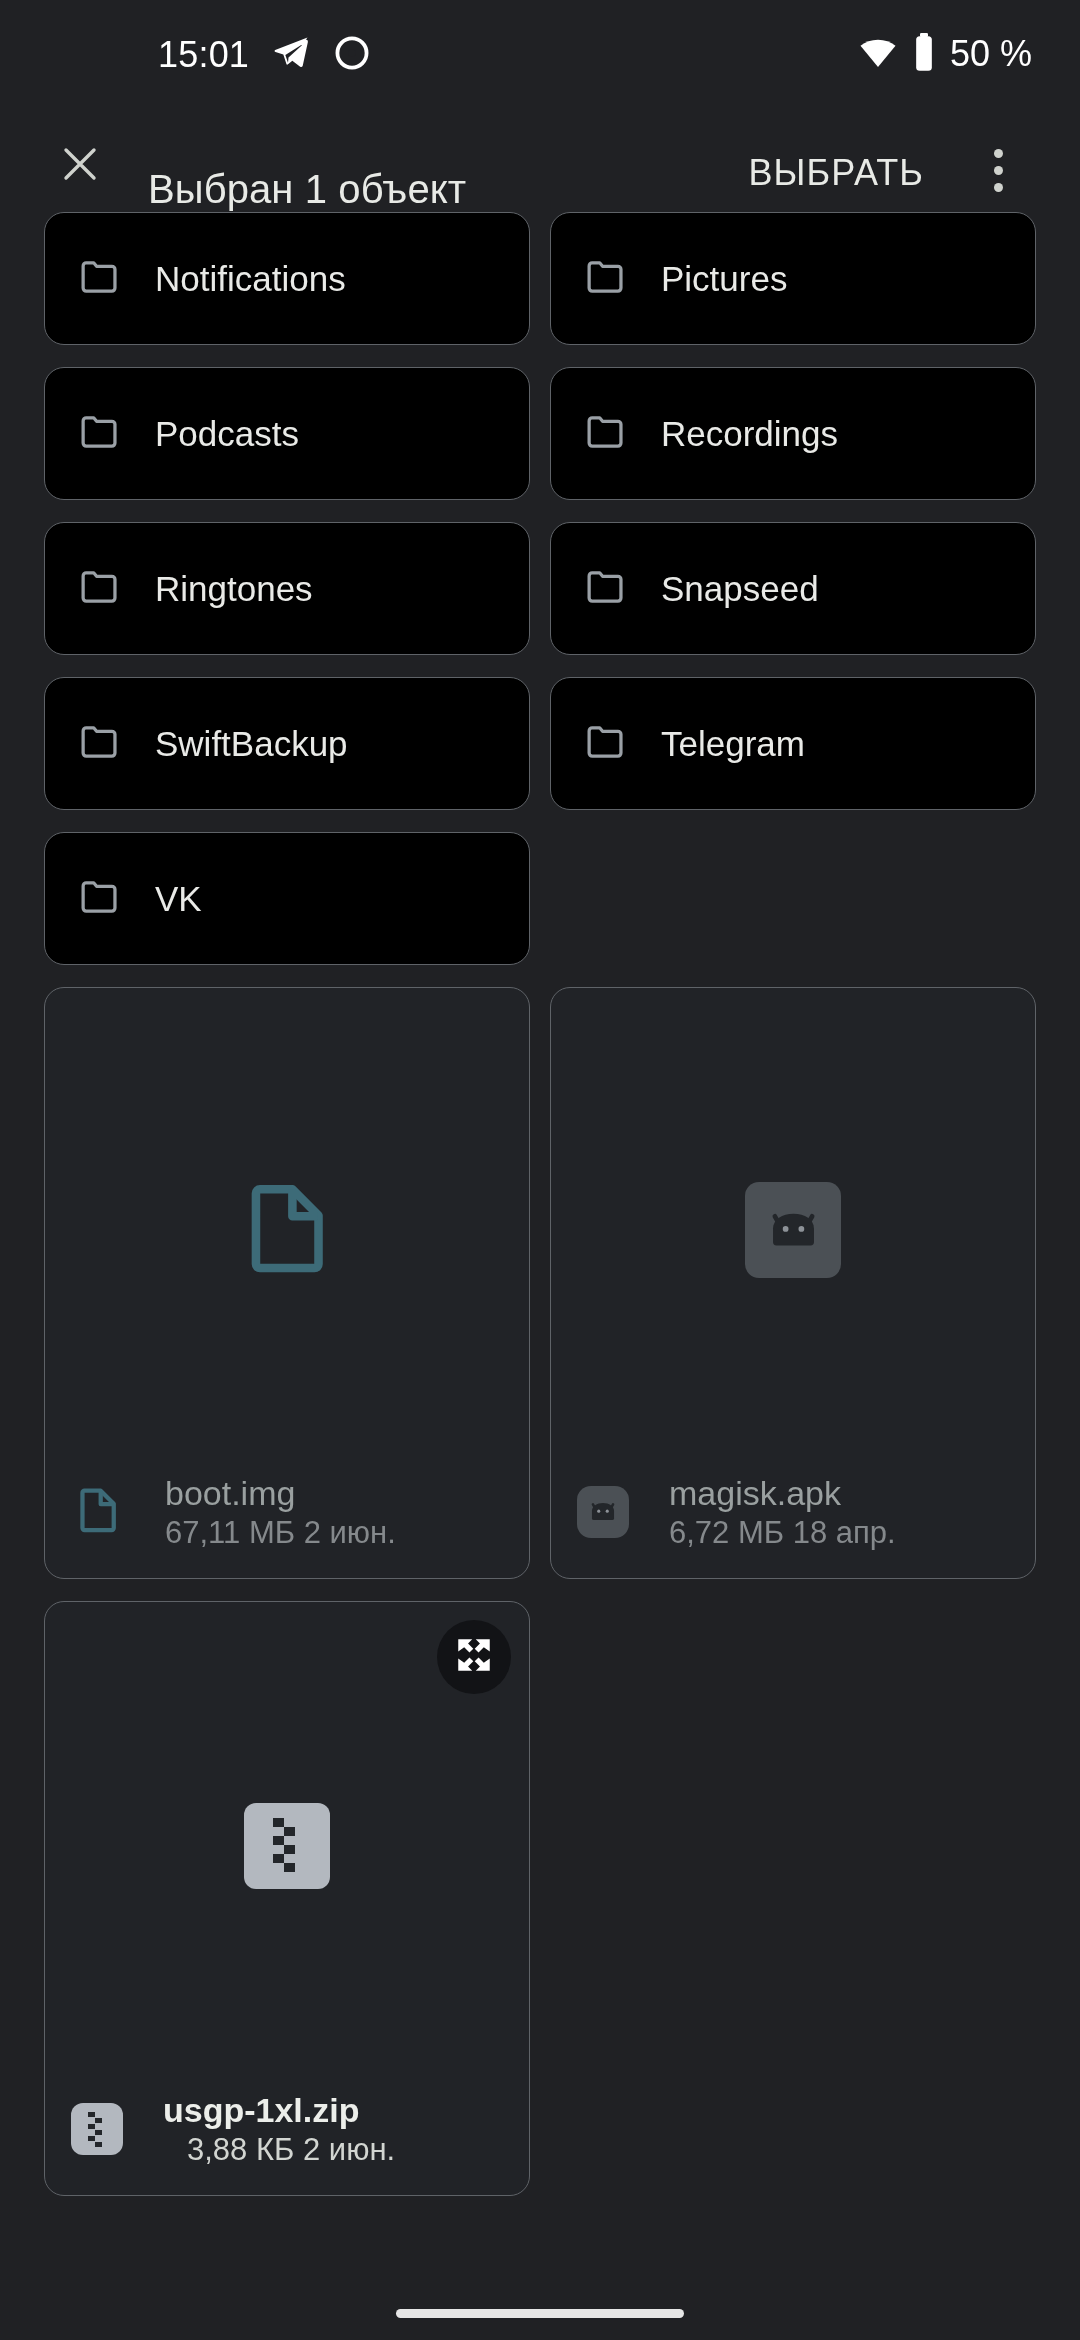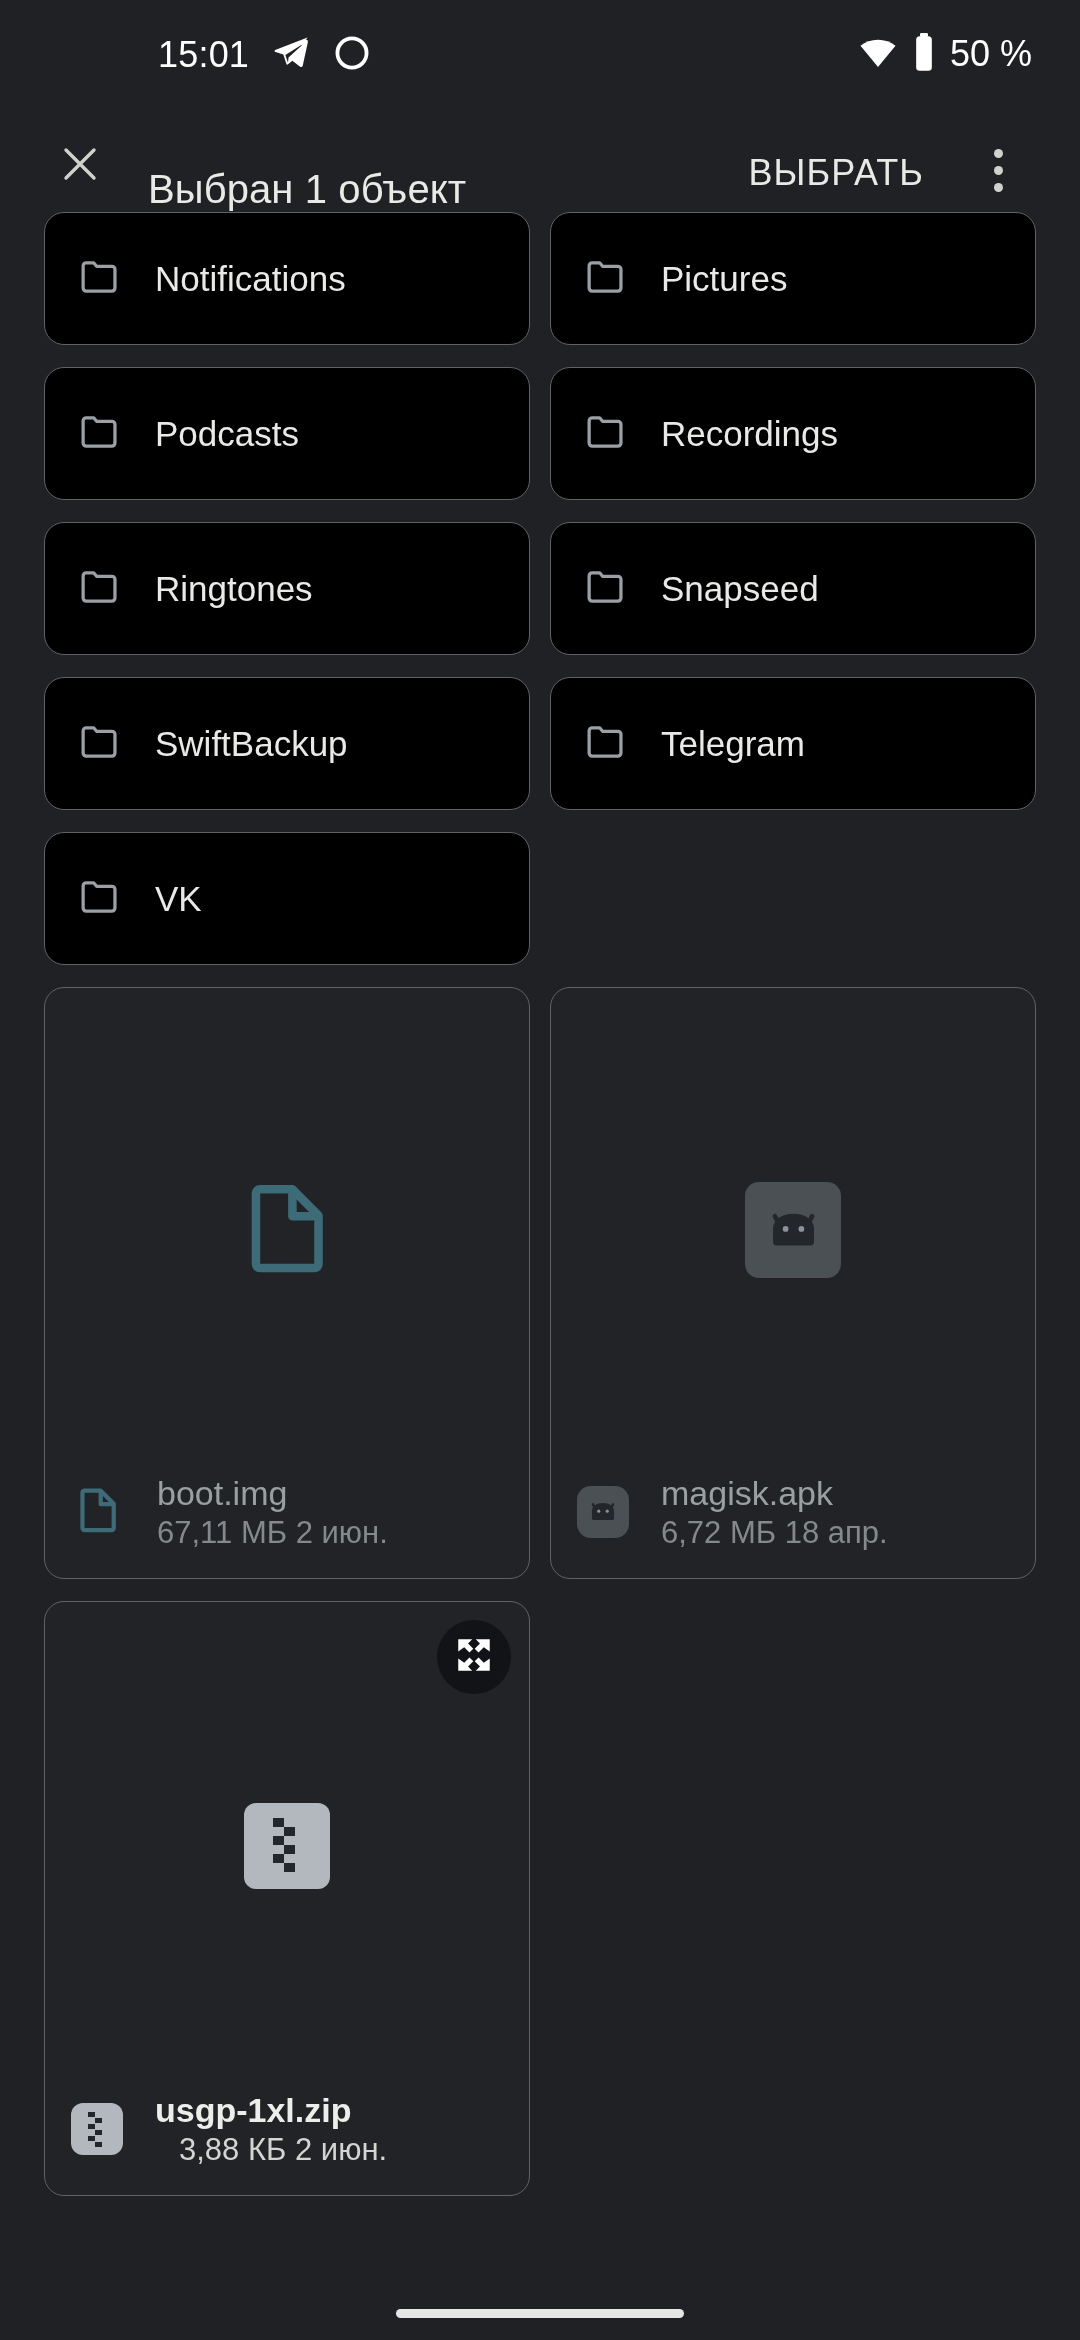--- a/index.html
+++ b/index.html
@@ -87,21 +87,21 @@
   .file-card.tall { height: 592px; }
   .file-card.zip  { height: 595px; }
 
   .thumb {
     flex: 1;
     display: flex; align-items: center; justify-content: center;
   }
   .file-footer {
     display: flex; align-items: center;
     padding: 0 26px 26px 26px;
-    gap: 32px;
+    gap: 40px;
   }
   .file-mini { flex: 0 0 auto; display: flex; align-items: center; justify-content: center; }
   .file-texts { min-width: 0; }
   .file-name {
     font-size: 34px; color: #9aa0a0;
     white-space: nowrap; overflow: hidden; text-overflow: ellipsis;
     line-height: 1.22;
   }
   .file-meta {
     font-size: 31px; color: #85898c;

